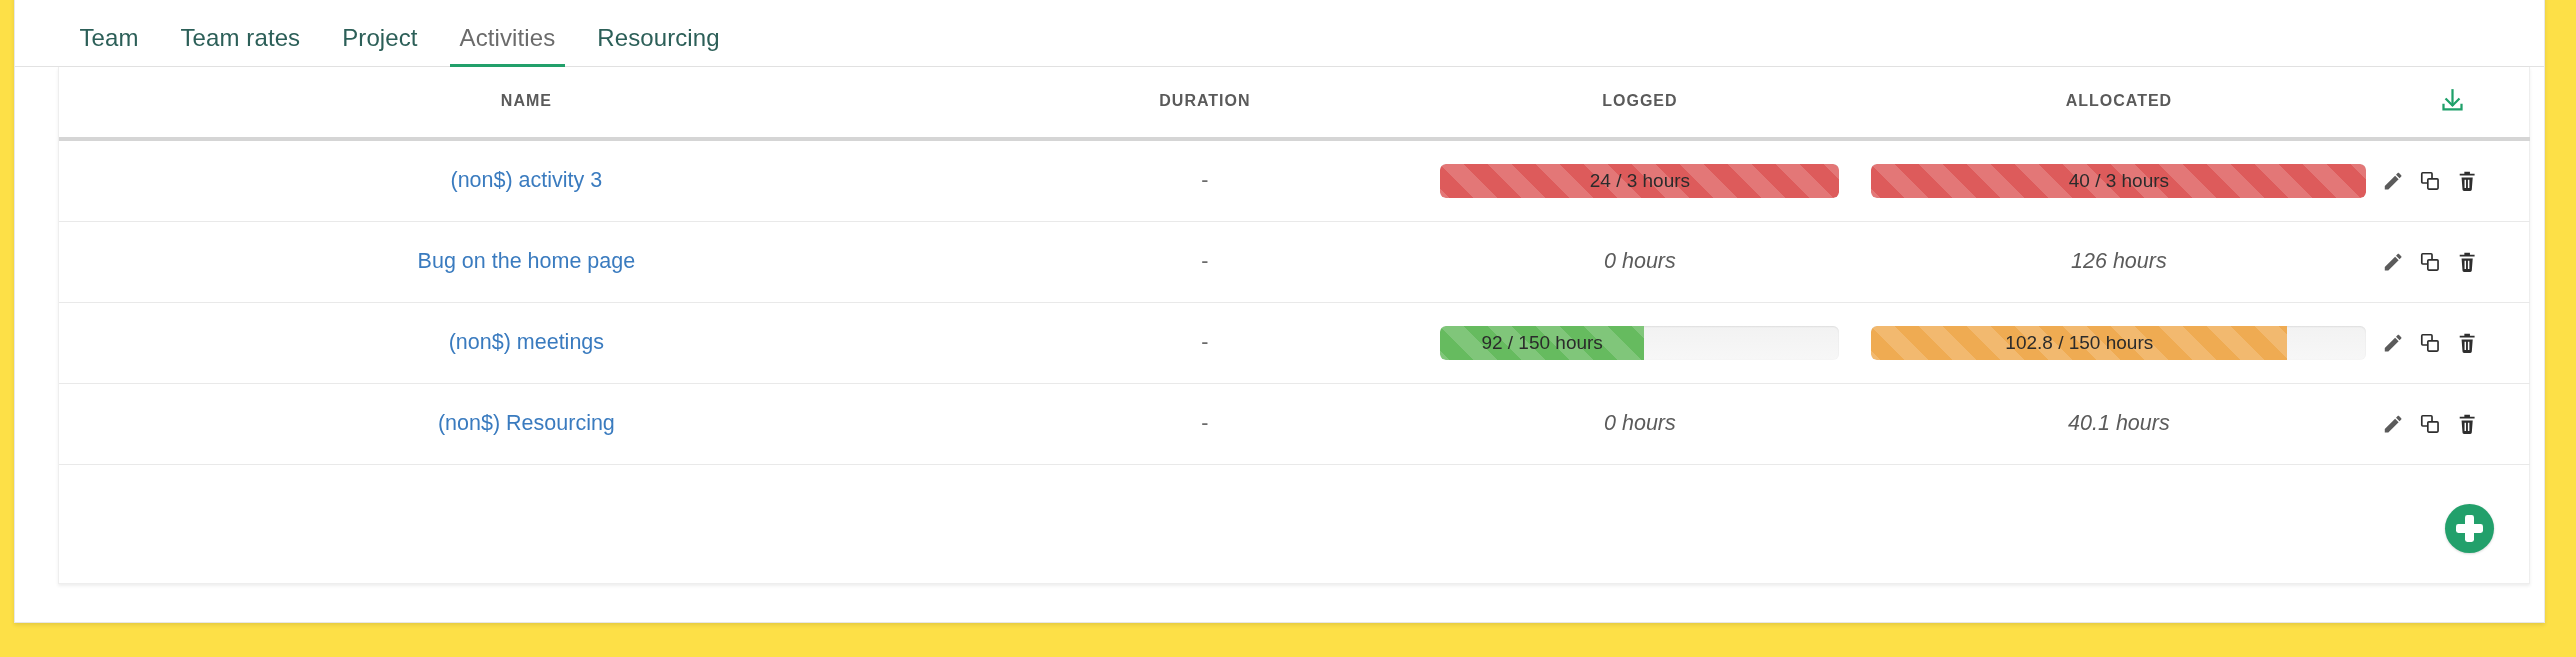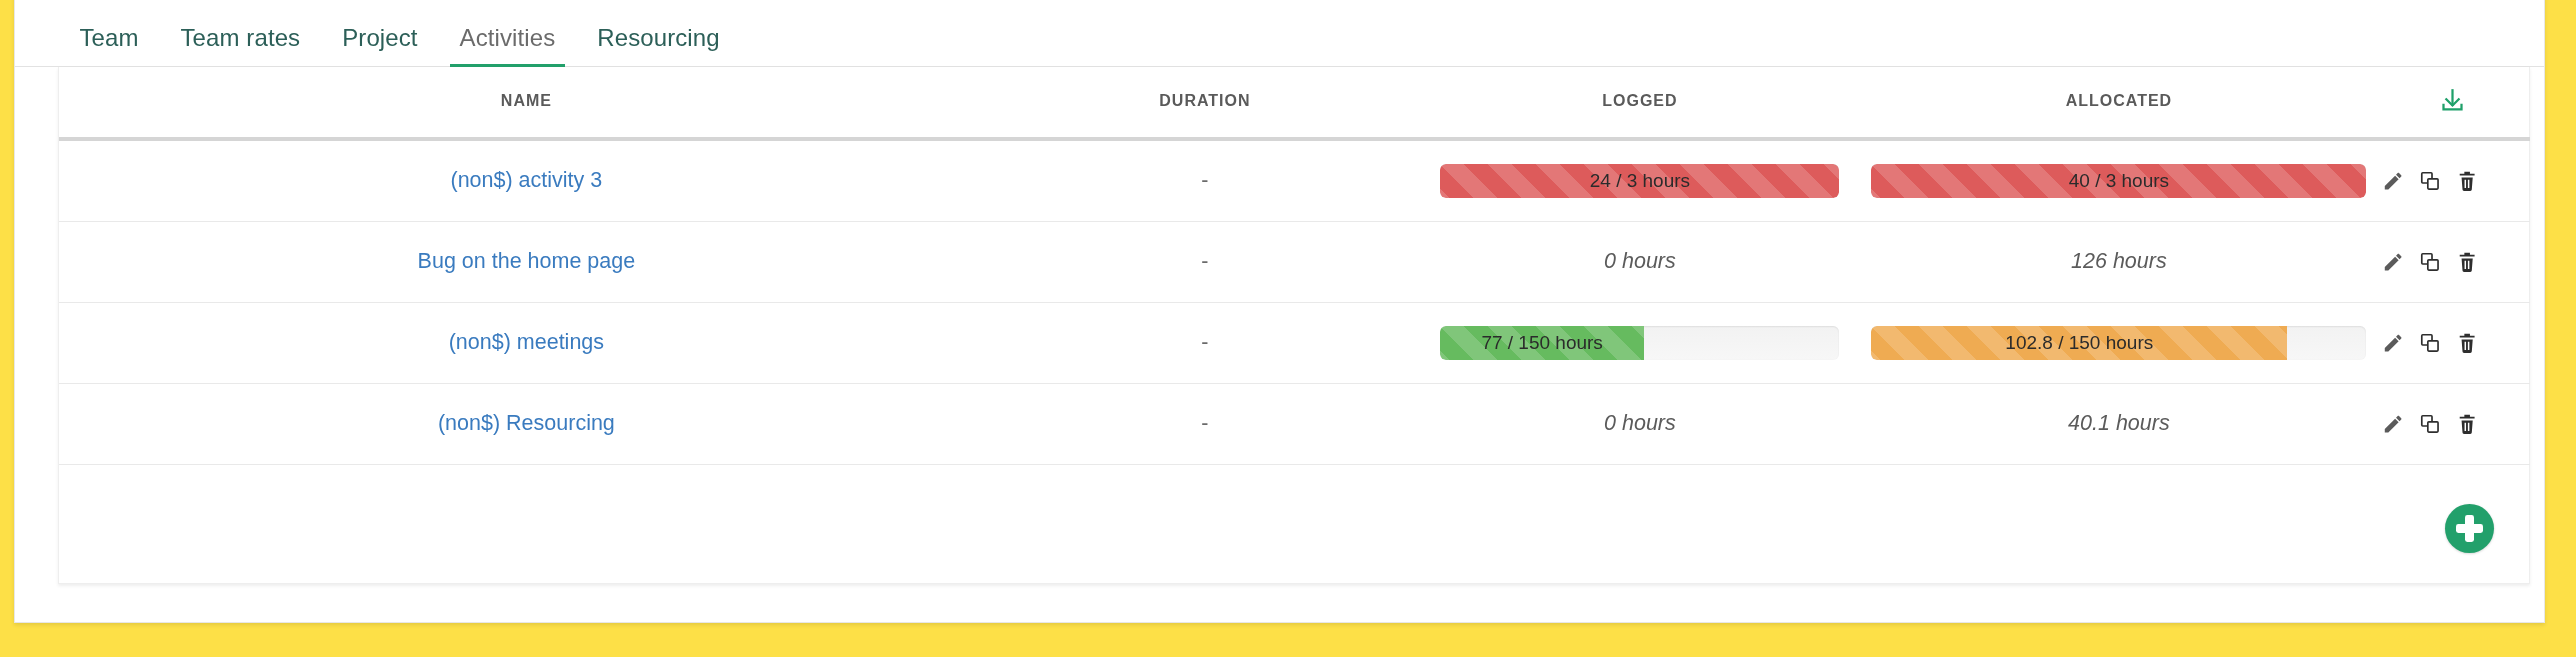--- a/index.html
+++ b/index.html
@@ -323,21 +323,21 @@
           <tr class="row">
             <td>
               <a class="name-link">(non$) meetings</a>
             </td>
             <td>
               <span class="dash">-</span>
             </td>
             <td>
               <div class="bar logged">
                 <div class="bar-fill success" style="width:51%"></div>
-                <div class="bar-label offset-left" style="width:51%">77 / 150 hours</div>
+                <div class="bar-label offset-left" style="width:51%">92 / 150 hours</div>
               </div>
             </td>
             <td>
               <div class="bar alloc">
                 <div class="bar-fill warning" style="width:84%"></div>
                 <div class="bar-label offset-left" style="width:84%">102.8 / 150 hours</div>
               </div>
             </td>
             <td>
               <div class="actions">

